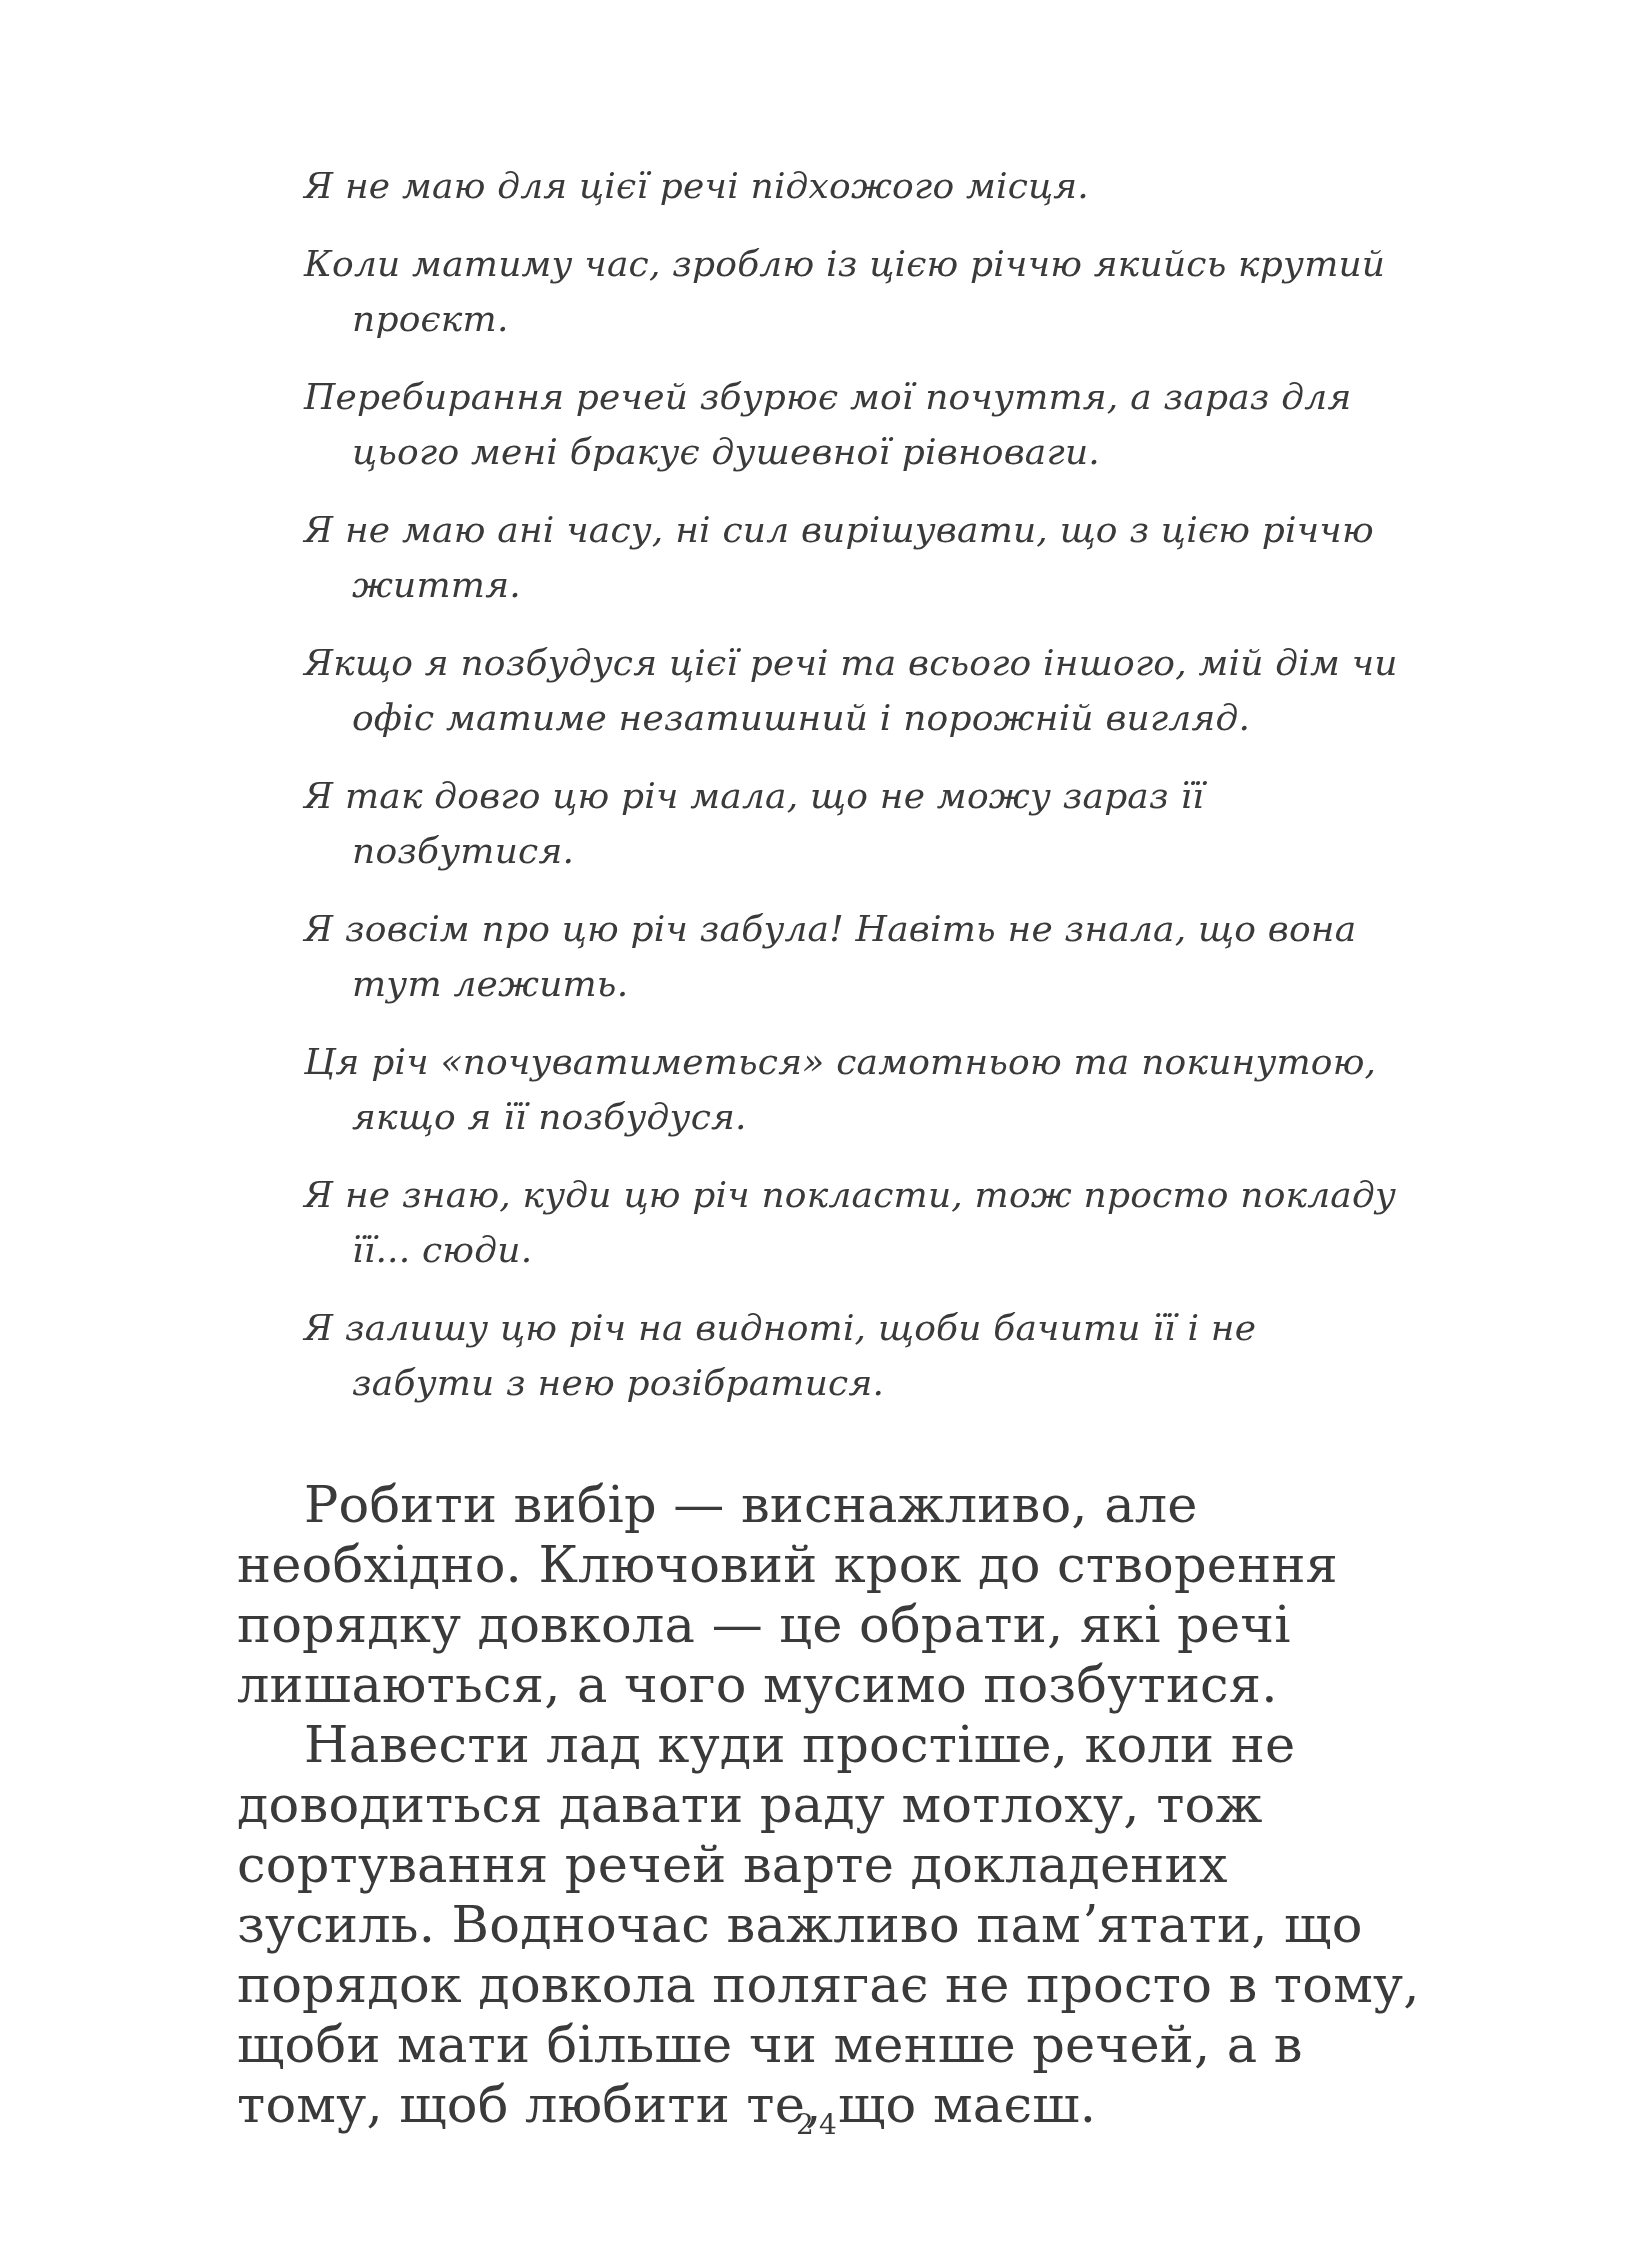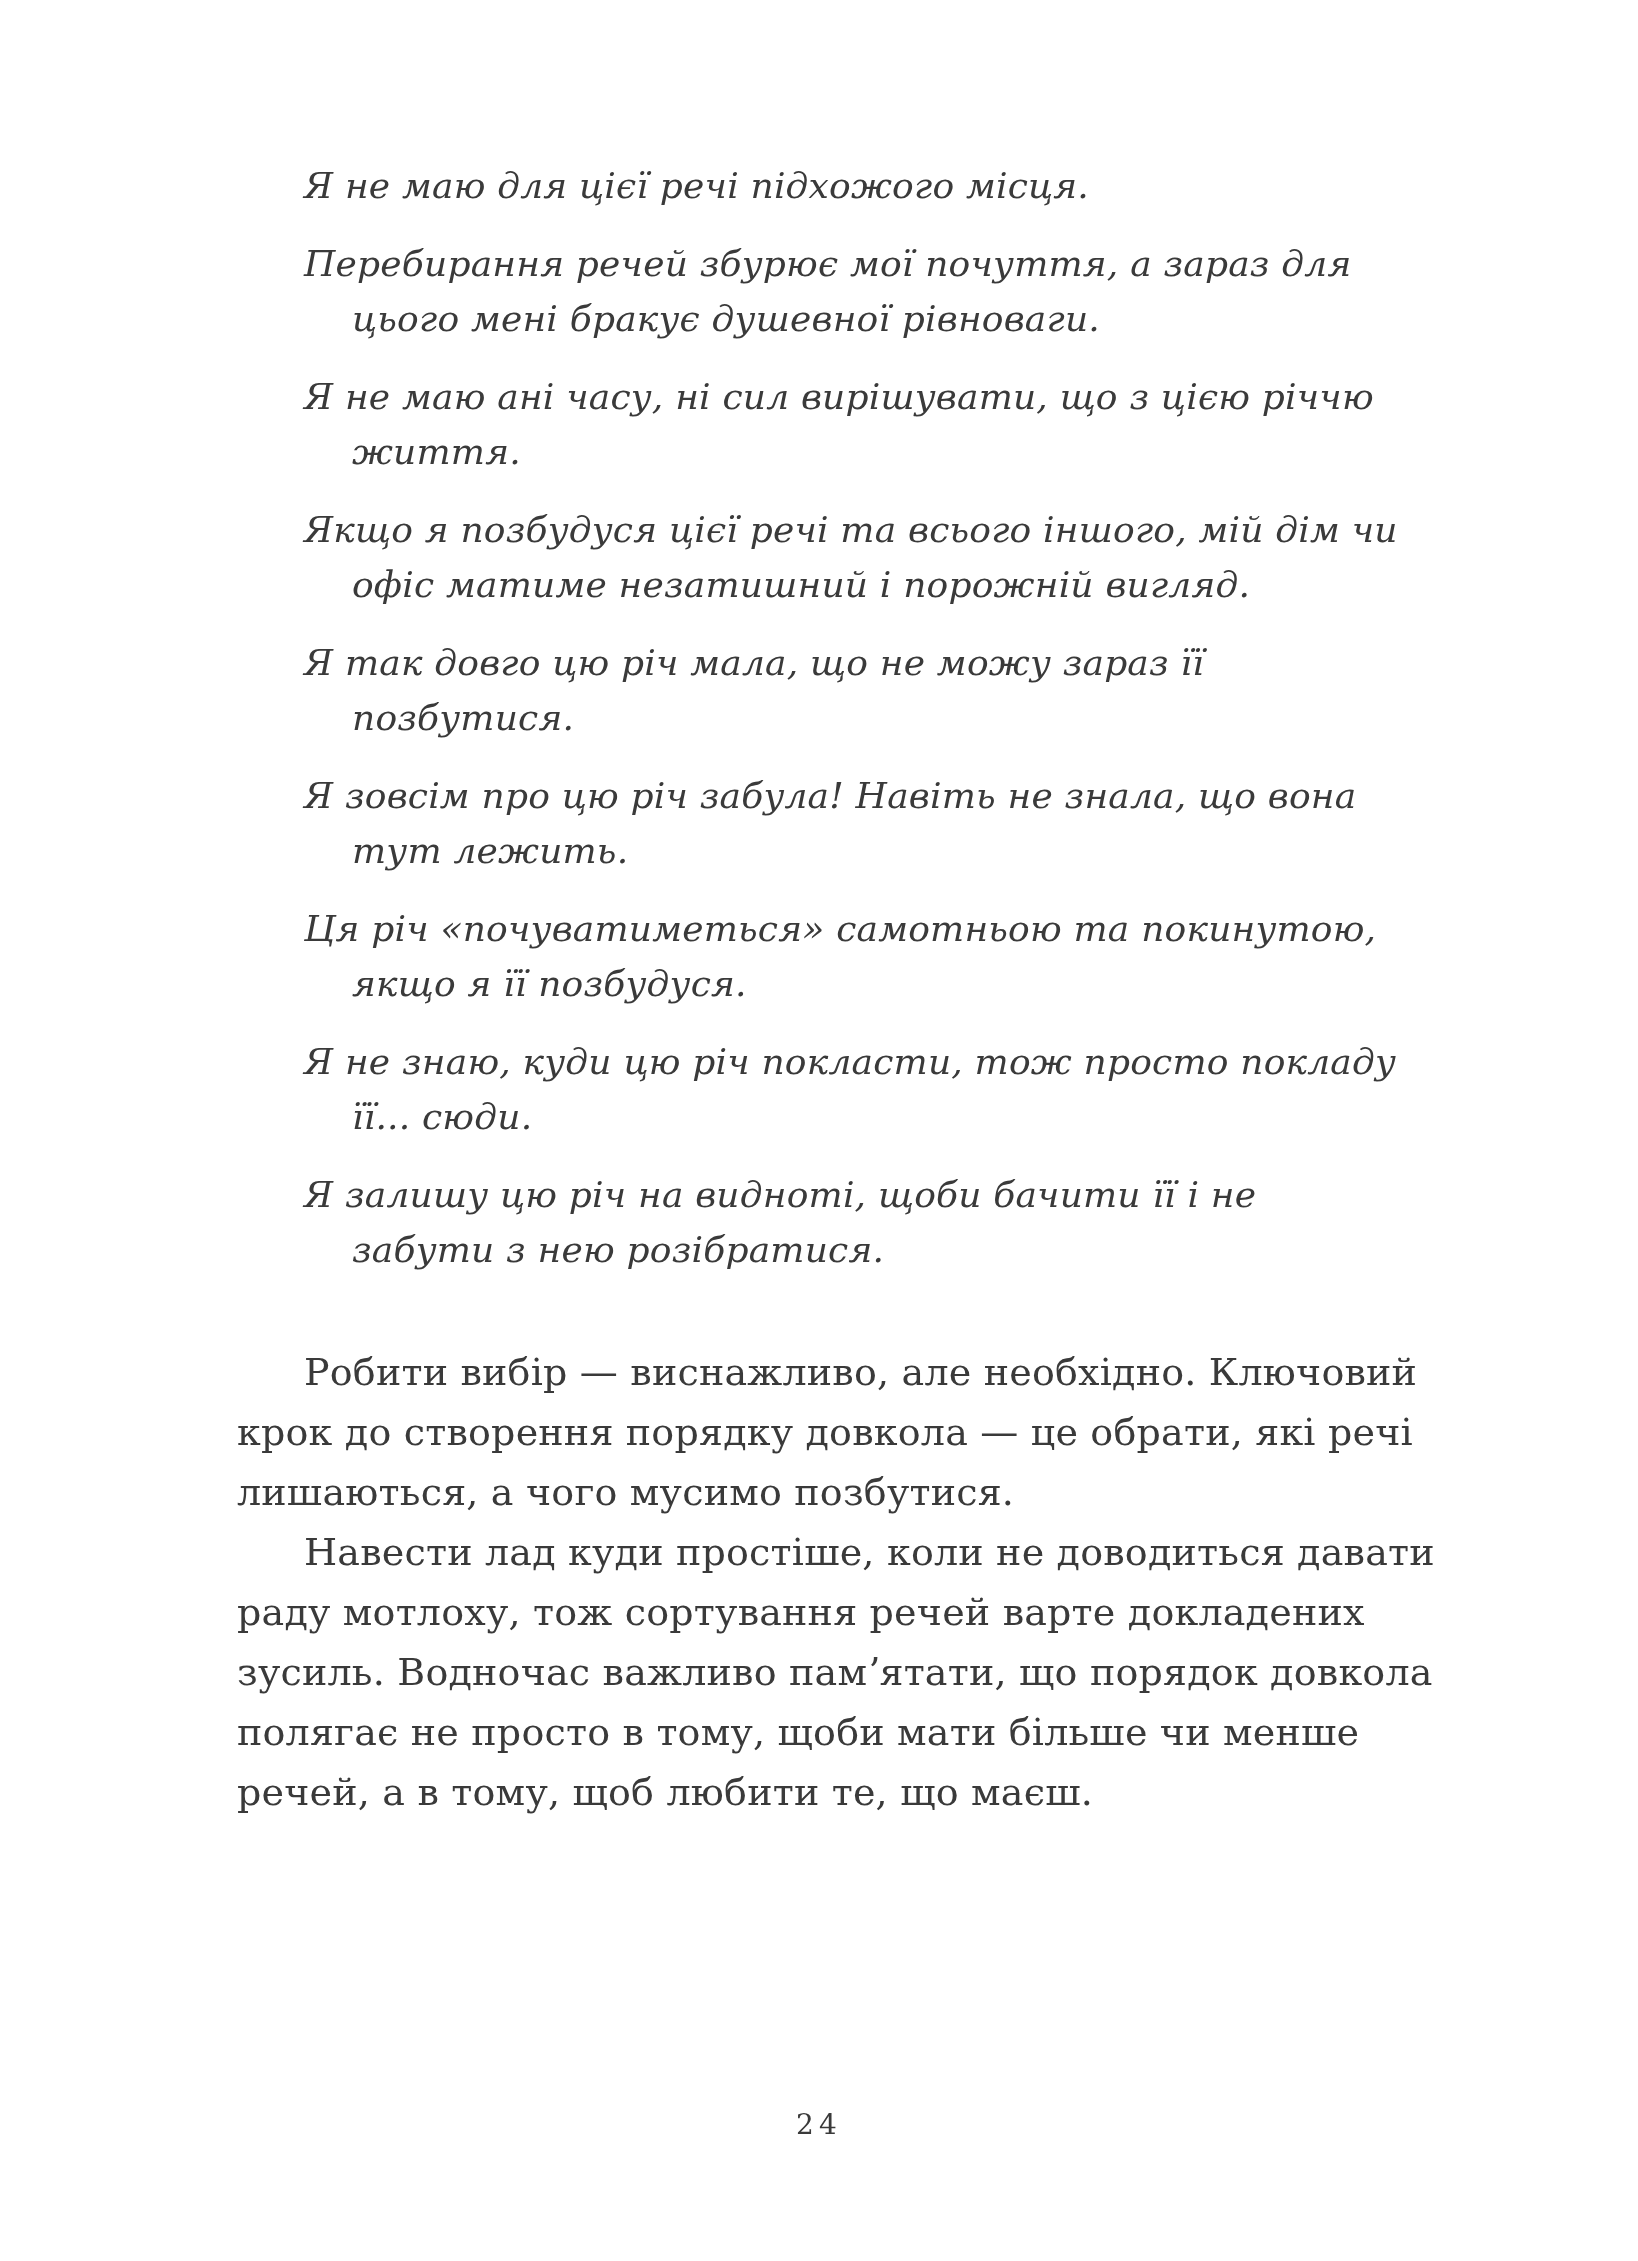--- a/index.html
+++ b/index.html
@@ -42,21 +42,21 @@
     text-indent: -48px;     
     letter-spacing: 0.2px;
   }
   
   .body-text {
     margin-top: 65px;
     width: 1201px;
   }
   .para {
     font-style: normal;
-    font-size: 38px;
+    font-size: 51px;
     line-height: 60px;
     margin: 0;
     text-indent: 67px;      
     letter-spacing: 0.2px;
   }
   .page-number {
     position: absolute;
     top: 2108px;
     left: 0;
     width: 1638px;
@@ -68,20 +68,21 @@
 </style>
 </head>
 <body>
 
 <div class="page">
 
   <div class="content">
 
     <div class="excuse-list">
       <p class="excuse">Я не маю для цієї речі підхожого місця.</p>
+      <p class="excuse">Коли матиму час, зроблю із цією річчю якийсь крутий проєкт.</p>
       <p class="excuse">Перебирання речей збурює мої почуття, а зараз для цього мені бракує душевної рівноваги.</p>
       <p class="excuse">Я не маю ані часу, ні сил вирішувати, що з цією річчю життя.</p>
       <p class="excuse">Якщо я позбудуся цієї речі та всього іншого, мій дім чи офіс матиме незатишний і порожній вигляд.</p>
       <p class="excuse">Я так довго цю річ мала, що не можу зараз її позбутися.</p>
       <p class="excuse">Я зовсім про цю річ забула! Навіть не знала, що вона тут лежить.</p>
       <p class="excuse">Ця річ «почуватиметься» самотньою та покинутою, якщо я її позбудуся.</p>
       <p class="excuse">Я не знаю, куди цю річ покласти, тож просто покладу її... сюди.</p>
       <p class="excuse">Я залишу цю річ на видноті, щоби бачити її і не забути з нею розібратися.</p>
     </div>
 

